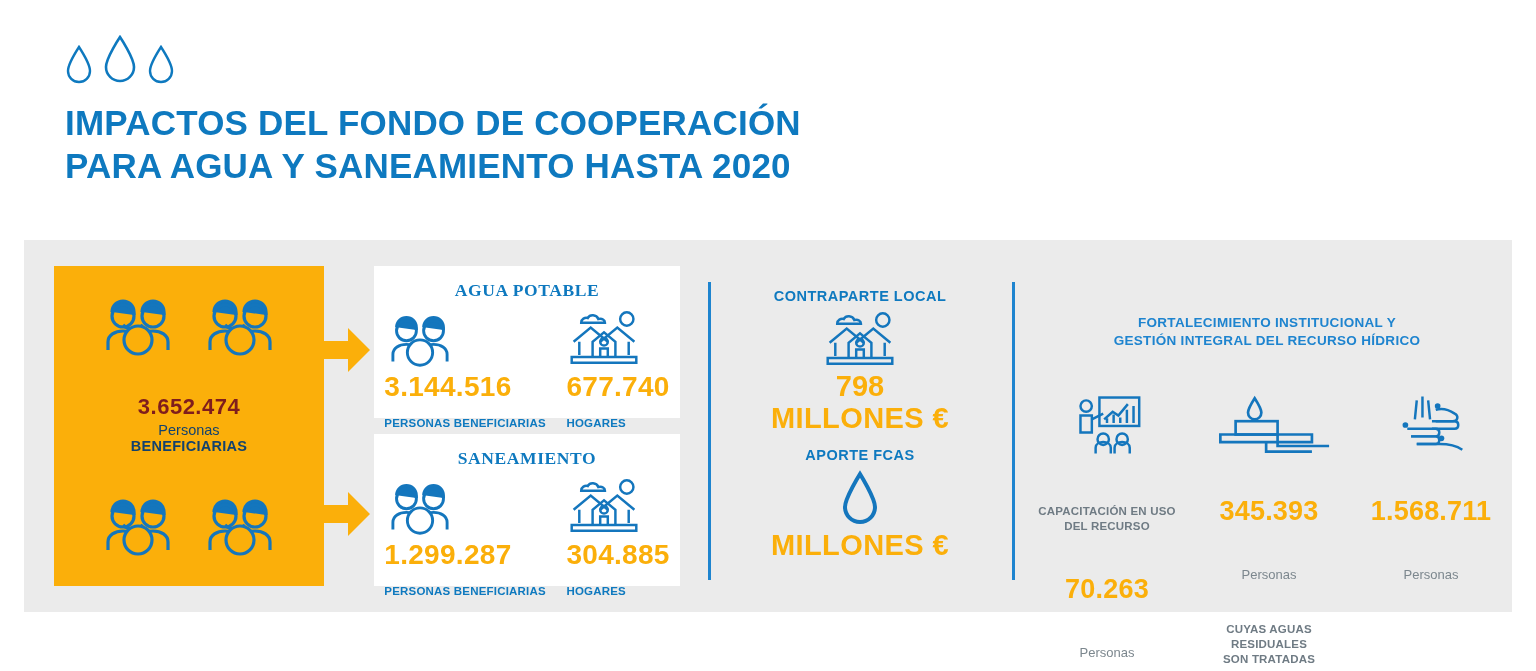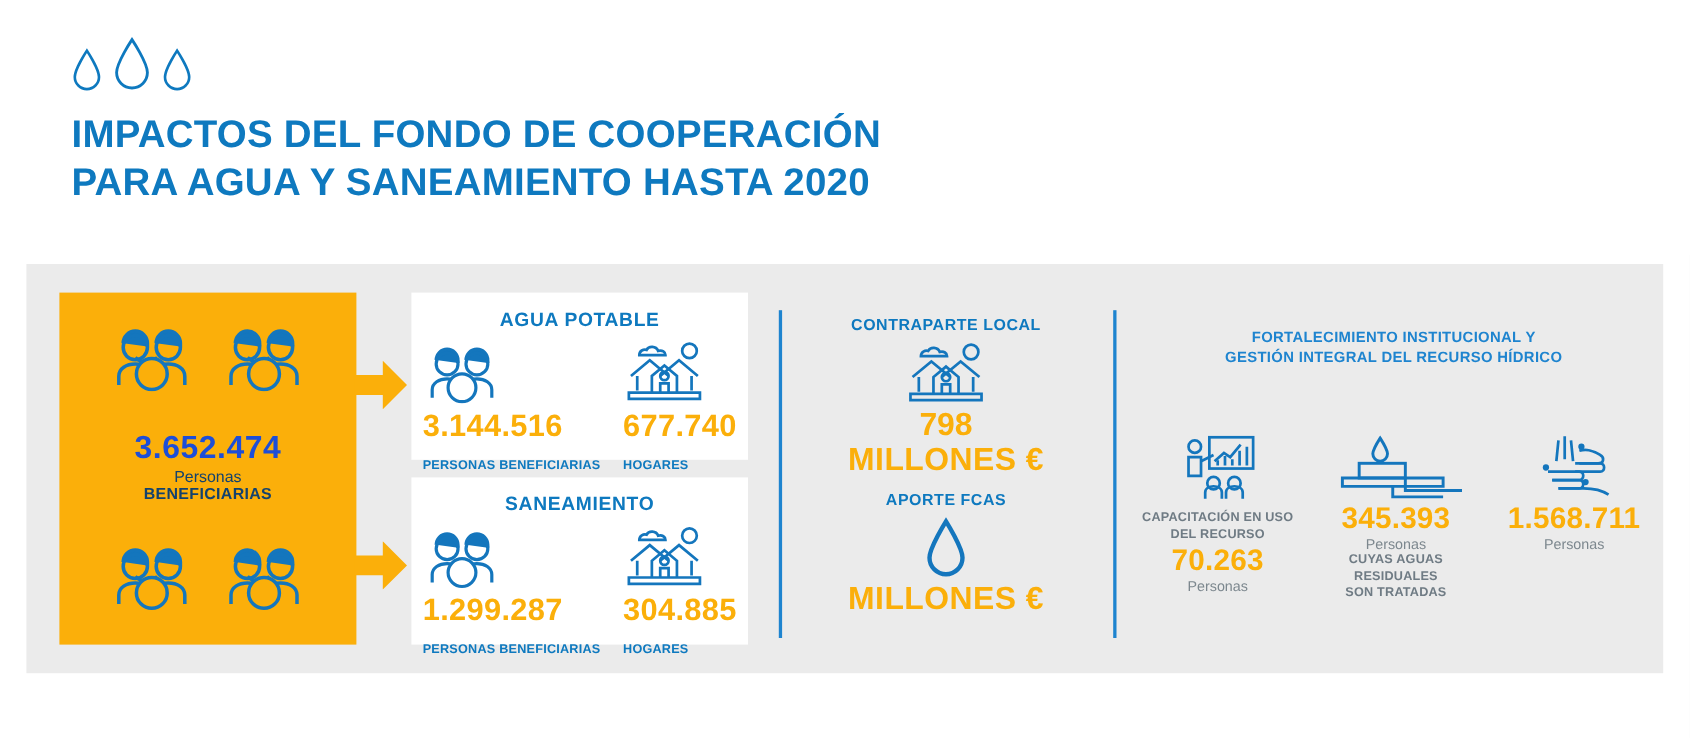--- a/index.html
+++ b/index.html
@@ -27,35 +27,36 @@
 
   
   .orange-panel {
     position:absolute; left:54px; top:266px; width:270px; height:320px;
     background:#fbaf0a; color:#fff;
     display:flex; flex-direction:column; align-items:center; justify-content:space-between;
     padding:28px 0 26px 0;
   }
   .people-row { display:flex; gap:24px; justify-content:center; }
   .orange-center { text-align:center; margin-top:-6px; }
-  .big-white { font-size:29px; font-weight:700; color:#1d4ed8; letter-spacing:.5px; }
+  .big-white { font-size:22px; font-weight:700; color:#7f1d1d; letter-spacing:.5px; }
   .sub-personas { font-size:14.5px; color:#13426e; margin-top:2px; }
   .sub-benef { font-size:14.5px; color:#13426e; font-weight:700; letter-spacing:.3px; }
 
   .arrow { position:absolute; }
   .arrow svg { display:block; }
 
   
   .card {
     position:absolute; background:#ffffff;
     display:flex; flex-direction:column; align-items:center;
   }
   .card-title {
     color:#0e79bf; font-weight:700; font-size:17.5px; letter-spacing:.6px;
     margin-top:14px;
+    font-family:Liberation Serif, serif;
   }
   .card-cols { display:flex; width:100%; justify-content:space-around; margin-top:4px; }
   .card-col { display:flex; flex-direction:column; align-items:flex-start; }
   .card-icon { height:62px; display:flex; align-items:flex-end; }
   .card-num { color:#fbaf0a; font-size:28px; font-weight:700; letter-spacing:.3px; margin-top:4px; }
   .card-lbl { color:#0e79bf; font-size:11.5px; font-weight:700; letter-spacing:.2px; margin-top:14px; }
 
   
   .vline { position:absolute; width:3px; background:#1e84cf; }
 
@@ -66,21 +67,21 @@
   .money-num { color:#fbaf0a; font-size:29px; font-weight:700; line-height:1.12; }
   .money-unit { color:#fbaf0a; font-size:29px; font-weight:700; line-height:1.12; letter-spacing:.4px; }
 
   
   .inst-title {
     position:absolute; text-align:center; color:#1e84cf;
     font-size:13.5px; font-weight:700; line-height:1.35; letter-spacing:.3px;
     white-space:pre-line;
   }
   .inst-items { position:absolute; display:flex; }
-  .inst-item { display:flex; flex-direction:column; align-items:center; text-align:center; }
+  .inst-item { display:flex; flex-direction:column; align-items:center; text-align:center;gap:40px; }
   .inst-icon { height:66px; display:flex; align-items:flex-end; justify-content:center; }
   .inst-cap-lbl { color:#6f7b84; font-size:11.5px; font-weight:700; line-height:1.3; margin-top:8px; letter-spacing:.2px; white-space:pre-line; }
   .inst-num { color:#fbaf0a; font-size:27px; font-weight:700; letter-spacing:.2px; }
   .inst-personas { color:#7c878e; font-size:13px; }
   .inst-desc { color:#6f7b84; font-size:11.5px; font-weight:700; line-height:1.3; letter-spacing:.2px; white-space:pre-line; }
 </style>
 </head>
 <body>
 
 <div class="page">
@@ -301,21 +302,21 @@
   <div class="money-col" style="left:740px; top:447px; width:240px;">
     <div class="money-title">APORTE FCAS</div>
     <div class="money-icon">
       <svg width="40" height="56" viewBox="0 0 40 56">
           <path d="M20 4 C20 4 5 28 5 37 a15 15 0 0 0 30 0 C35 28 20 4 20 4 Z" fill="none" stroke="#1476bd" stroke-width="4"></path>
         </svg>
     </div>
     <div class="money-unit">MILLONES €</div>
   </div>
 
-  <div class="inst-title" style="left:1022px; top:298px; width:490px;">FORTALECIMIENTO INSTITUCIONAL Y
+  <div class="inst-title" style="left:1022px; top:314px; width:490px;">FORTALECIMIENTO INSTITUCIONAL Y
 GESTIÓN INTEGRAL DEL RECURSO HÍDRICO</div>
 
   <div class="inst-items" style="left:1026px; top:390px; width:486px;">
 
     <div class="inst-item" style="width:162px;">
       <div class="inst-icon">
         <svg width="72" height="62" viewBox="0 0 76 64">
           <g fill="none" stroke="#1476bd" stroke-width="2.6">
             <rect x="30" y="3" width="42" height="30"></rect>
             <path d="M35 26 L44 18 L50 22 L60 10"></path>

